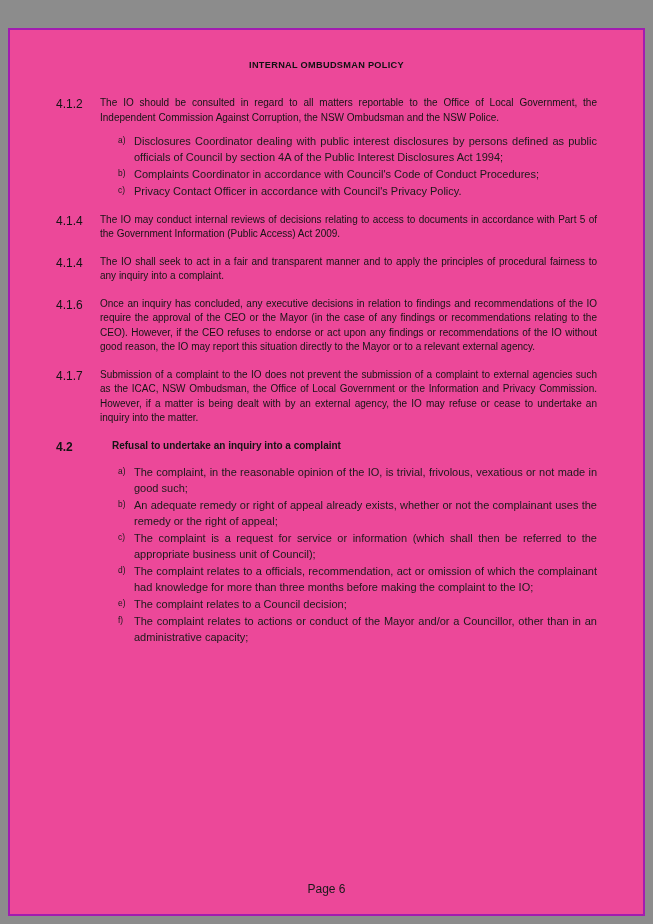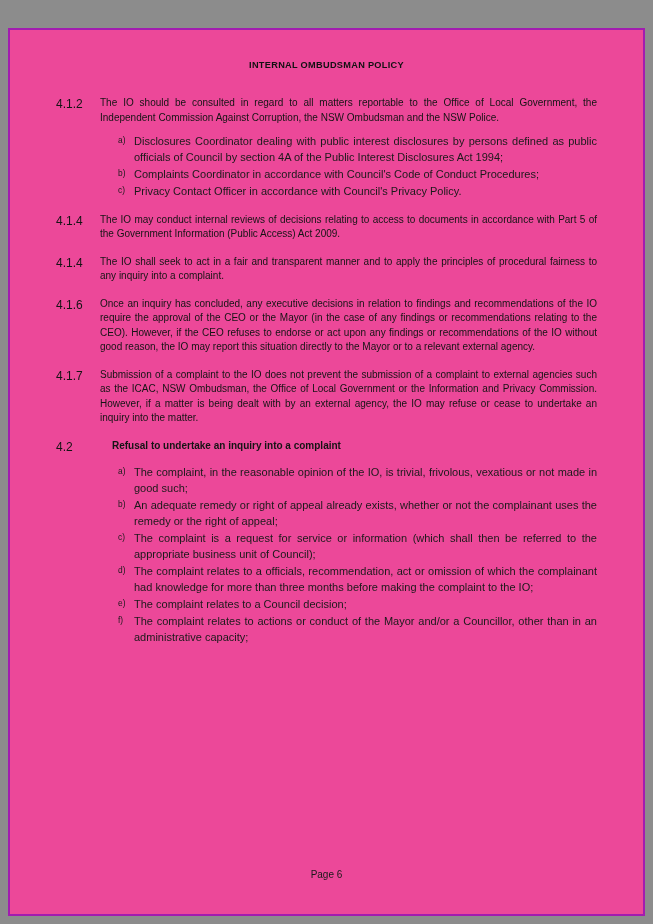--- a/index.html
+++ b/index.html
@@ -49,21 +49,21 @@
     margin-bottom: 13px;
   }
   .clause .num {
     width: 44px;
     flex: 0 0 44px;
     font-size: 12px;
     line-height: 1.45;
     color: #141414;
   }
   .clause .num.bold {
-    font-weight: normal;
+    font-weight: bold;
   }
   .clause .body {
     flex: 1 1 auto;
     font-size: 10px;
     line-height: 1.45;
     text-align: justify;
     color: #141414;
   }
   .clause .body.bold {
     font-weight: bold;
@@ -89,23 +89,23 @@
   .standalone-sublist .sub-text {
     flex: 1 1 auto;
     font-size: 11px;
     line-height: 1.45;
     text-align: justify;
   }
   .footer {
     position: absolute;
     left: 0;
     right: 0;
-    bottom: 16px;
+    bottom: 0;
     text-align: center;
-    font-size: 10px;
+    font-size: 12px;
     color: #191919;
   }
 </style>
 </head>
 <body>
 
 <div class="page">
   <div class="sheet">
     <div class="content">
 

